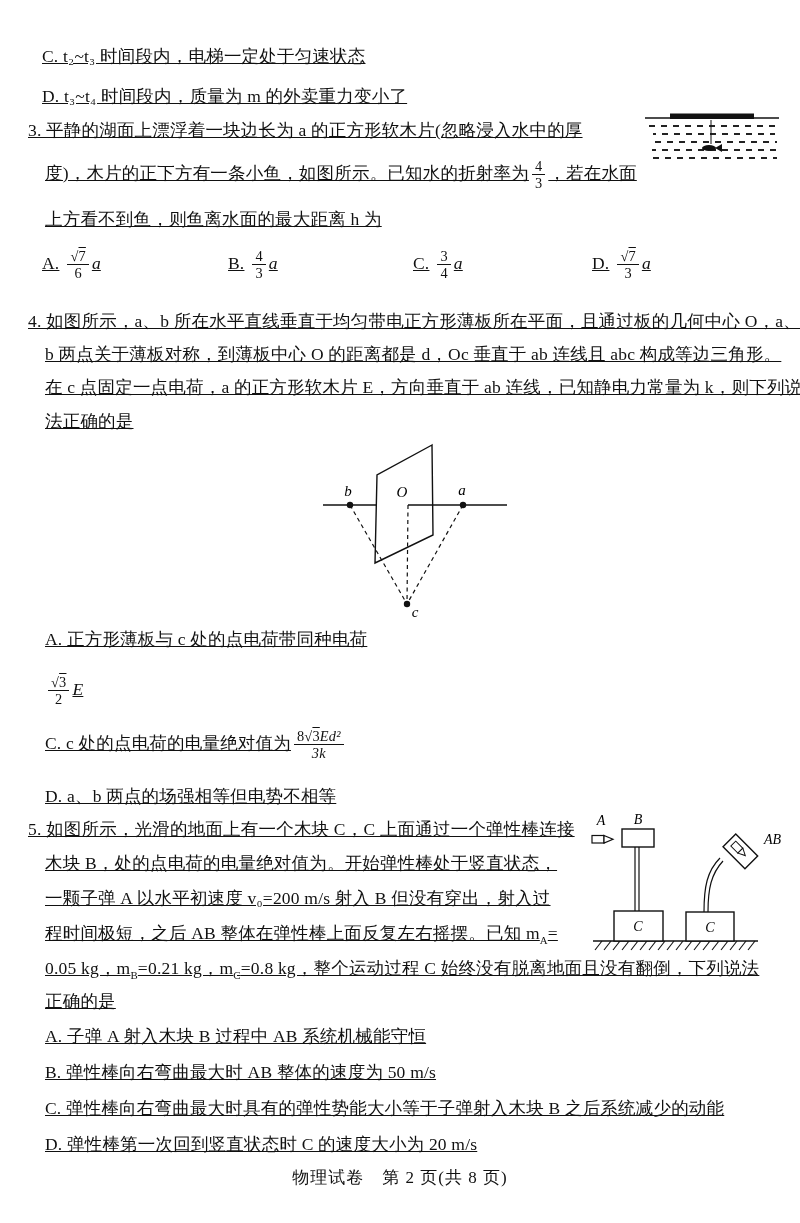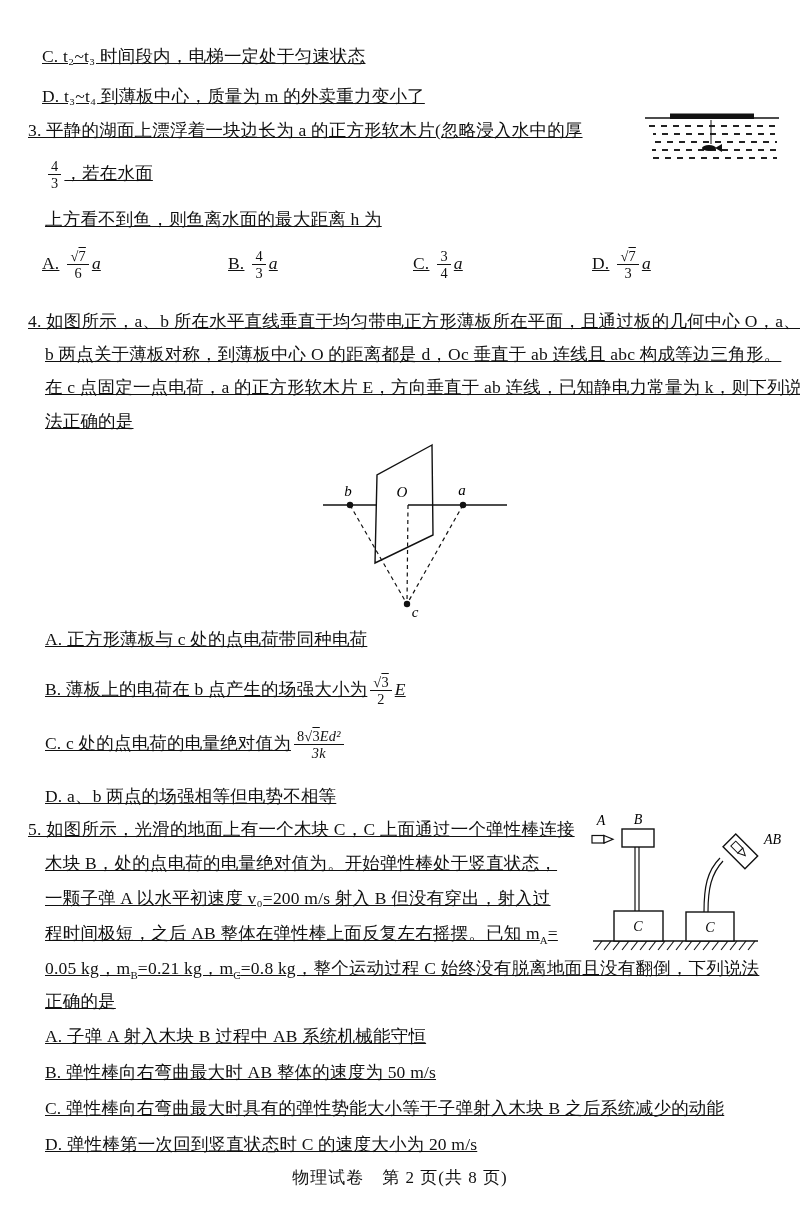--- a/index.html
+++ b/index.html
@@ -17,26 +17,26 @@
   sub{font-size:0.62em;}
   i{font-family:"Liberation Serif","DejaVu Serif",serif;}
   .fig{position:absolute;}
   svg text{font-family:"Liberation Serif","DejaVu Serif",serif;}
   .footer{position:absolute;left:0;top:1166px;width:800px;text-align:center;font-size:17px;letter-spacing:1px;}
 </style>
 </head>
 <body>
 
 <div class="line" style="left:42px;top:44px">C. t₂~t₃ 时间段内，电梯一定处于匀速状态</div>
-<div class="line" style="left:42px;top:84px">D. t₃~t₄ 到薄板中心，质量为 m 的外卖重力变小了</div>
+<div class="line" style="left:42px;top:84px">D. t₃~t₄ 时间段内，质量为 m 的外卖重力变小了</div>
 
 <div class="line" style="left:28px;top:118px">3. 平静的湖面上漂浮着一块边长为 a 的正方形软木片(忽略浸入水中的厚</div>
 
 <div class="line" style="left:45px;top:158px">
-  <span class="frac"><span class="num">4</span><span class="den">3</span></span><span>，若在水面</span>
+  <span>度)，木片的正下方有一条小鱼，如图所示。已知水的折射率为</span><span class="frac"><span class="num">4</span><span class="den">3</span></span><span>，若在水面</span>
 </div>
 
 <div class="line" style="left:45px;top:207px">上方看不到鱼，则鱼离水面的最大距离 h 为</div>
 
 <div class="fig" style="left:645px;top:109px">
   <svg width="140" height="64" viewBox="0 0 140 64">
     <line x1="0" y1="9" x2="134" y2="9" stroke="#111" stroke-width="1.6"></line>
     <rect x="25" y="4.5" width="84" height="5.5" fill="#111"></rect>
     <g stroke="#222" stroke-width="2.2">
       <line x1="4" y1="17" x2="132" y2="17" stroke-dasharray="6 6"></line>
@@ -86,21 +86,21 @@
     <circle cx="92" cy="166" r="3.2" fill="#111"></circle>
     <text x="33" y="58" font-size="15" font-style="italic" text-anchor="middle">b</text>
     <text x="87" y="59" font-size="15" font-style="italic" text-anchor="middle">O</text>
     <text x="147" y="57" font-size="15" font-style="italic" text-anchor="middle">a</text>
     <text x="100" y="179" font-size="15" font-style="italic" text-anchor="middle">c</text>
   </svg>
 </div>
 
 <div class="line" style="left:45px;top:627px">A. 正方形薄板与 c 处的点电荷带同种电荷</div>
 <div class="line" style="left:45px;top:674px">
-  <span>B. 薄板上的电荷在 b 点产生的场强大小为</span><span class="frac"><span class="num"><span>√</span><span class="ovl">3</span></span><span class="den">2</span></span><i>E</i>
+  <span class="frac"><span class="num"><span>√</span><span class="ovl">3</span></span><span class="den">2</span></span><i>E</i>
 </div>
 <div class="line" style="left:45px;top:728px">
   <span>C. c 处的点电荷的电量绝对值为</span><span class="frac"><span class="num"><span>8</span><span>√</span><span class="ovl">3</span><i>Ed²</i></span><span class="den"><i>3k</i></span></span>
 </div>
 <div class="line" style="left:45px;top:784px">D. a、b 两点的场强相等但电势不相等</div>
 
 <div class="line" style="left:28px;top:817px">5. 如图所示，光滑的地面上有一个木块 C，C 上面通过一个弹性棒连接</div>
 <div class="line" style="left:45px;top:851px">木块 B，处的点电荷的电量绝对值为。开始弹性棒处于竖直状态，</div>
 <div class="line" style="left:45px;top:886px">一颗子弹 A 以水平初速度 v₀=200 m/s 射入 B 但没有穿出，射入过</div>
 <div class="line" style="left:45px;top:921px">

